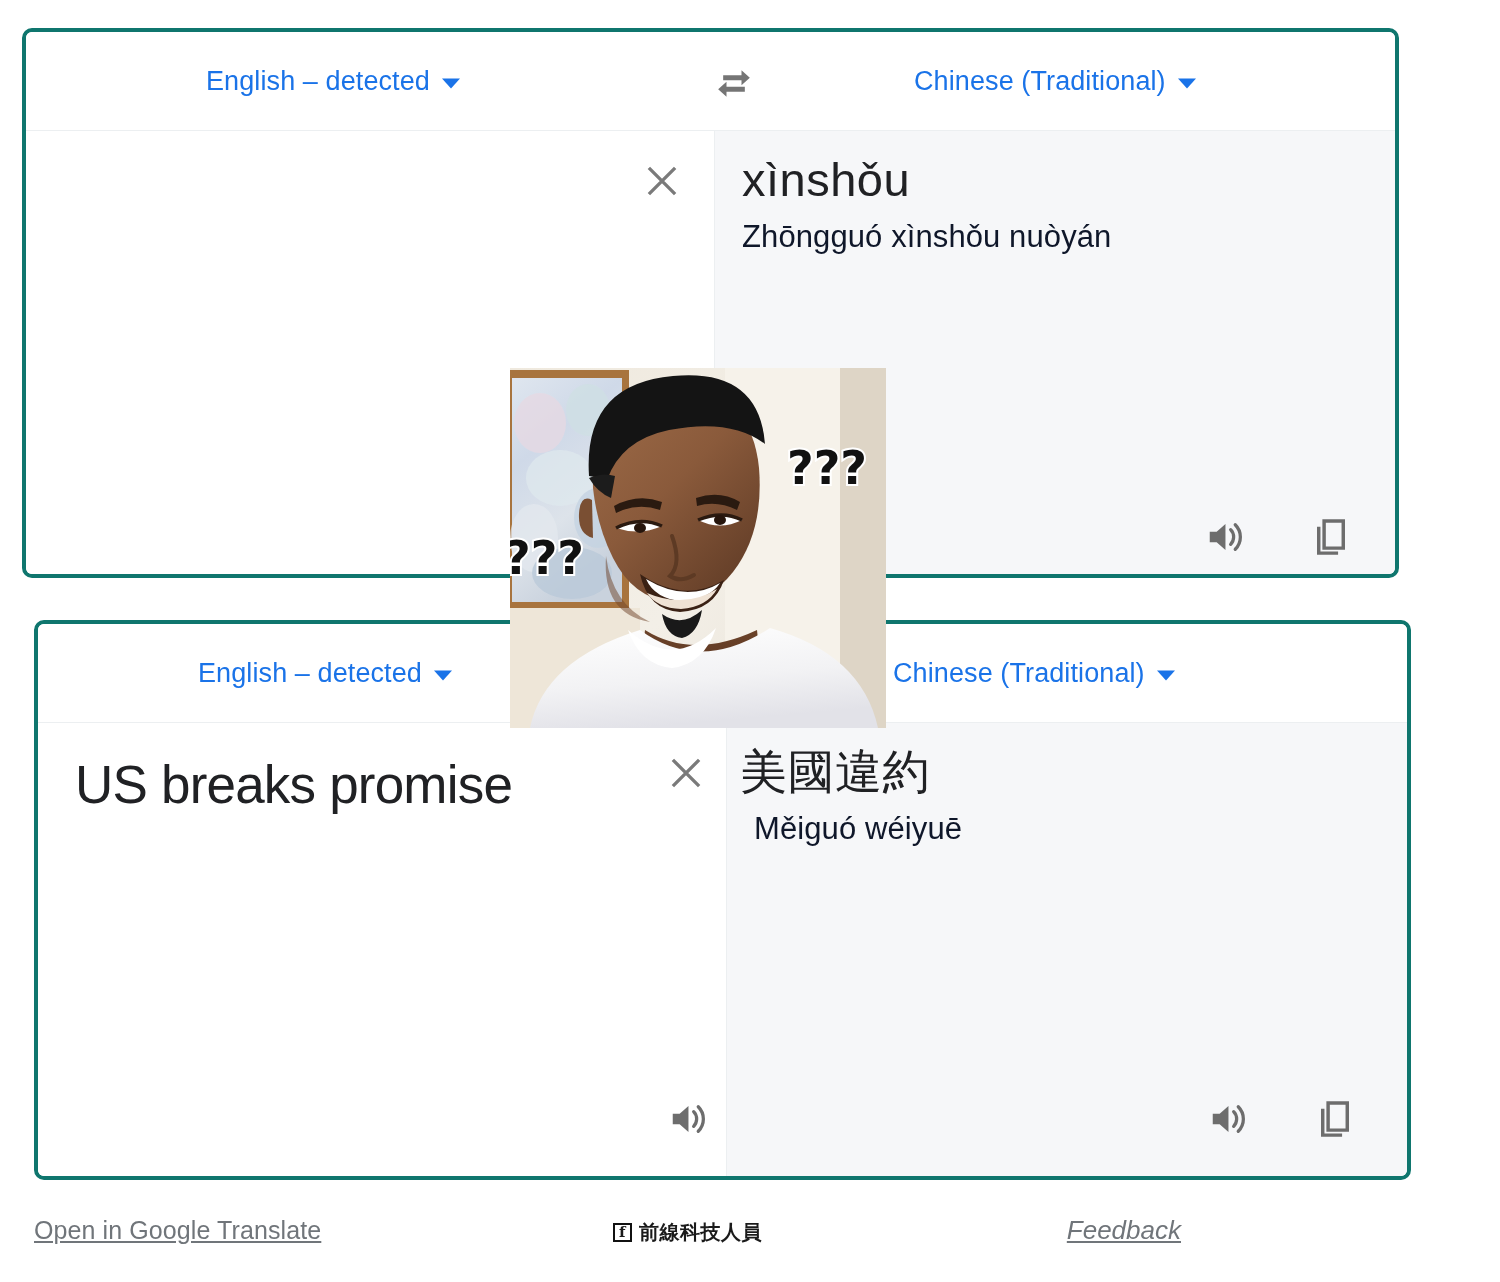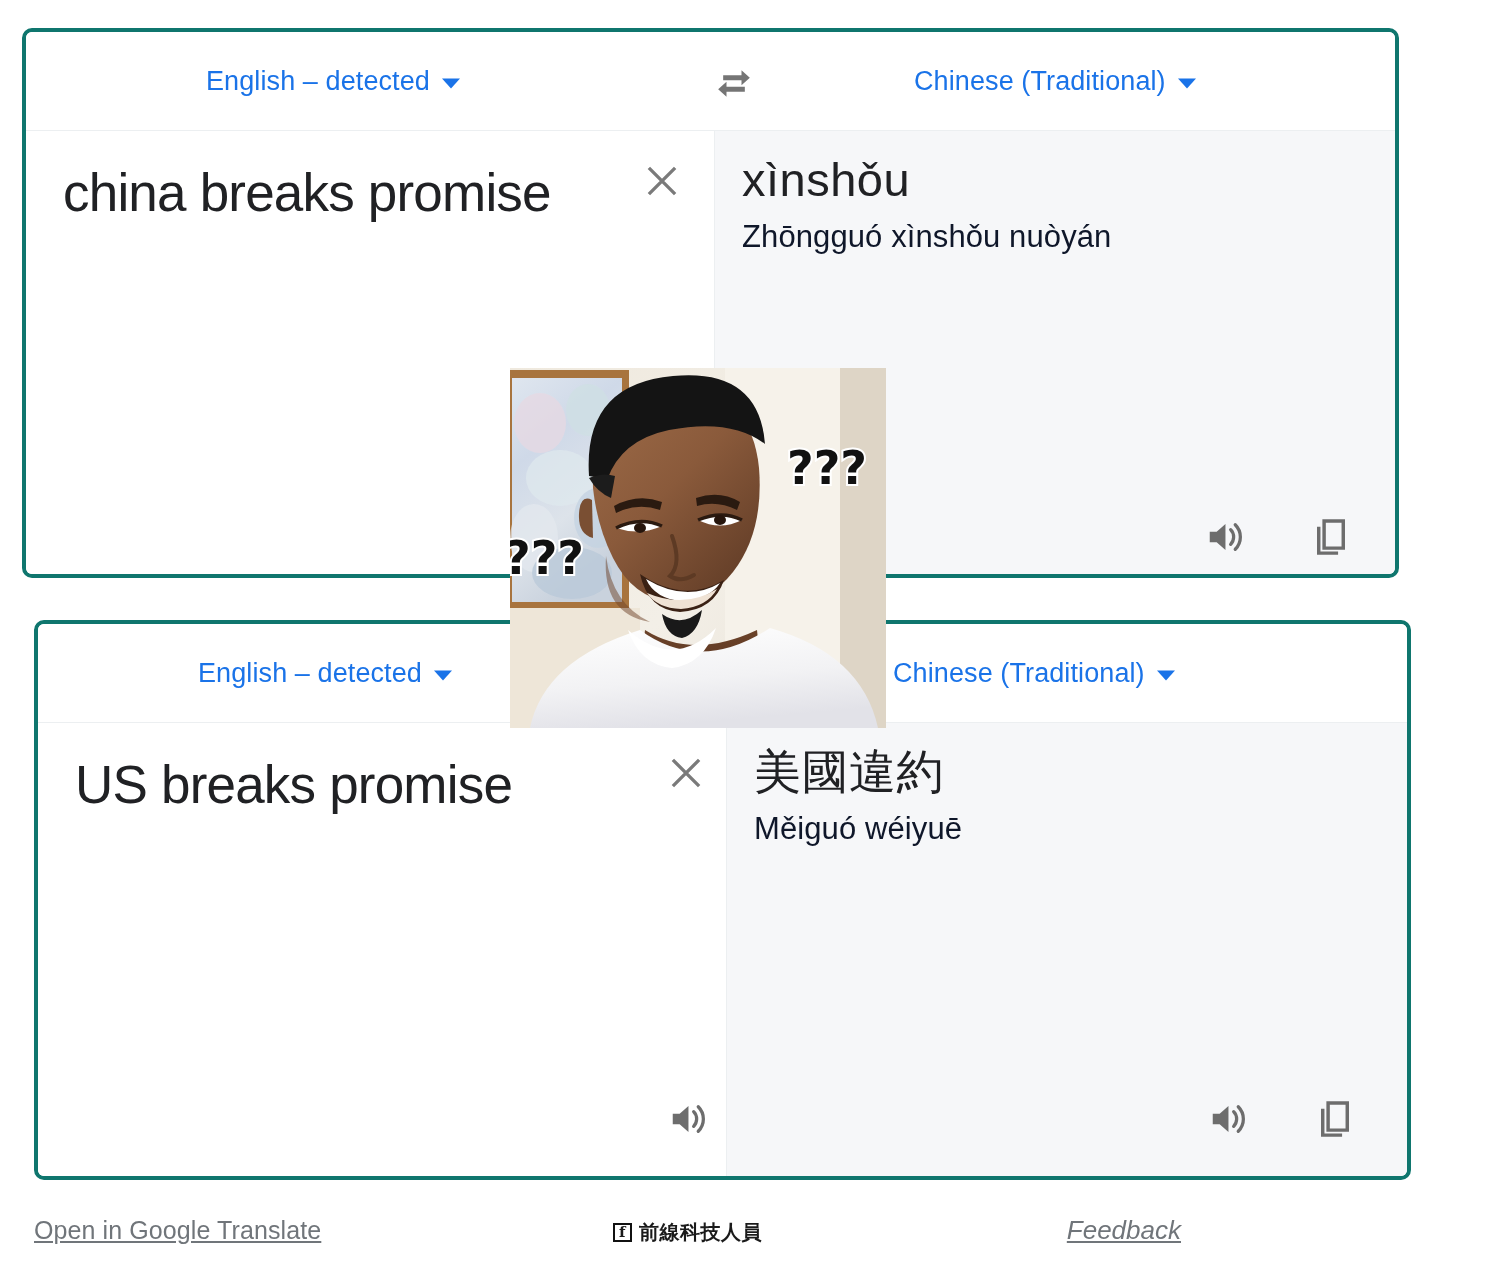--- a/index.html
+++ b/index.html
@@ -242,21 +242,20 @@
 
     <button class="lang-button" style="left:888px;">
       <span>Chinese (Traditional)</span>
       <span class="caret"></span>
     </button>
   </div>
 
   <div class="panel-body">
 
     <div class="col-source" style="width:688px;">
-      <div class="source-text">china breaks promise</div>
       <button class="clear-btn" style="left:615px; top:29px;">
         <svg viewBox="0 0 24 24" width="42" height="42" aria-hidden="true">
           <path d="M4.5 4.5 L19.5 19.5 M19.5 4.5 L4.5 19.5" stroke="#7a7a7a" stroke-width="1.9" fill="none" stroke-linecap="butt"></path>
         </svg>
       </button>
     </div>
 
     <div class="col-target">
       <div class="target-text" style="left:27px; top:20px;">xìnshǒu</div>
       <div class="target-translit" style="left:27px; top:88px;">Zhōngguó xìnshǒu nuòyán</div>
@@ -306,21 +305,21 @@
       <button class="icon-btn" style="left:629px; top:373px;">
         <svg viewBox="0 0 24 24" width="46" height="46" aria-hidden="true">
           <path d="M3 9.2 h3.6 L11.2 5.2 v13.6 L6.6 14.8 H3 z" fill="#6d6d6d"></path>
           <path d="M13.9 8.2 a5.4 5.4 0 0 1 0 7.6" stroke="#6d6d6d" stroke-width="1.7" fill="none" stroke-linecap="round"></path>
           <path d="M16.3 5.6 a9 9 0 0 1 0 12.8" stroke="#6d6d6d" stroke-width="1.7" fill="none" stroke-linecap="round"></path>
         </svg>
       </button>
     </div>
 
     <div class="col-target">
-      <div class="target-text" style="left:27px; top:20px;">美國違約</div>
+      <div class="target-text" style="left:13px; top:20px;">美國違約</div>
       <div class="target-translit" style="left:27px; top:88px;">Měiguó wéiyuē</div>
 
       <button class="icon-btn" style="left:480px; top:373px;">
         <svg viewBox="0 0 24 24" width="46" height="46" aria-hidden="true">
           <path d="M3 9.2 h3.6 L11.2 5.2 v13.6 L6.6 14.8 H3 z" fill="#6d6d6d"></path>
           <path d="M13.9 8.2 a5.4 5.4 0 0 1 0 7.6" stroke="#6d6d6d" stroke-width="1.7" fill="none" stroke-linecap="round"></path>
           <path d="M16.3 5.6 a9 9 0 0 1 0 12.8" stroke="#6d6d6d" stroke-width="1.7" fill="none" stroke-linecap="round"></path>
         </svg>
       </button>
 

